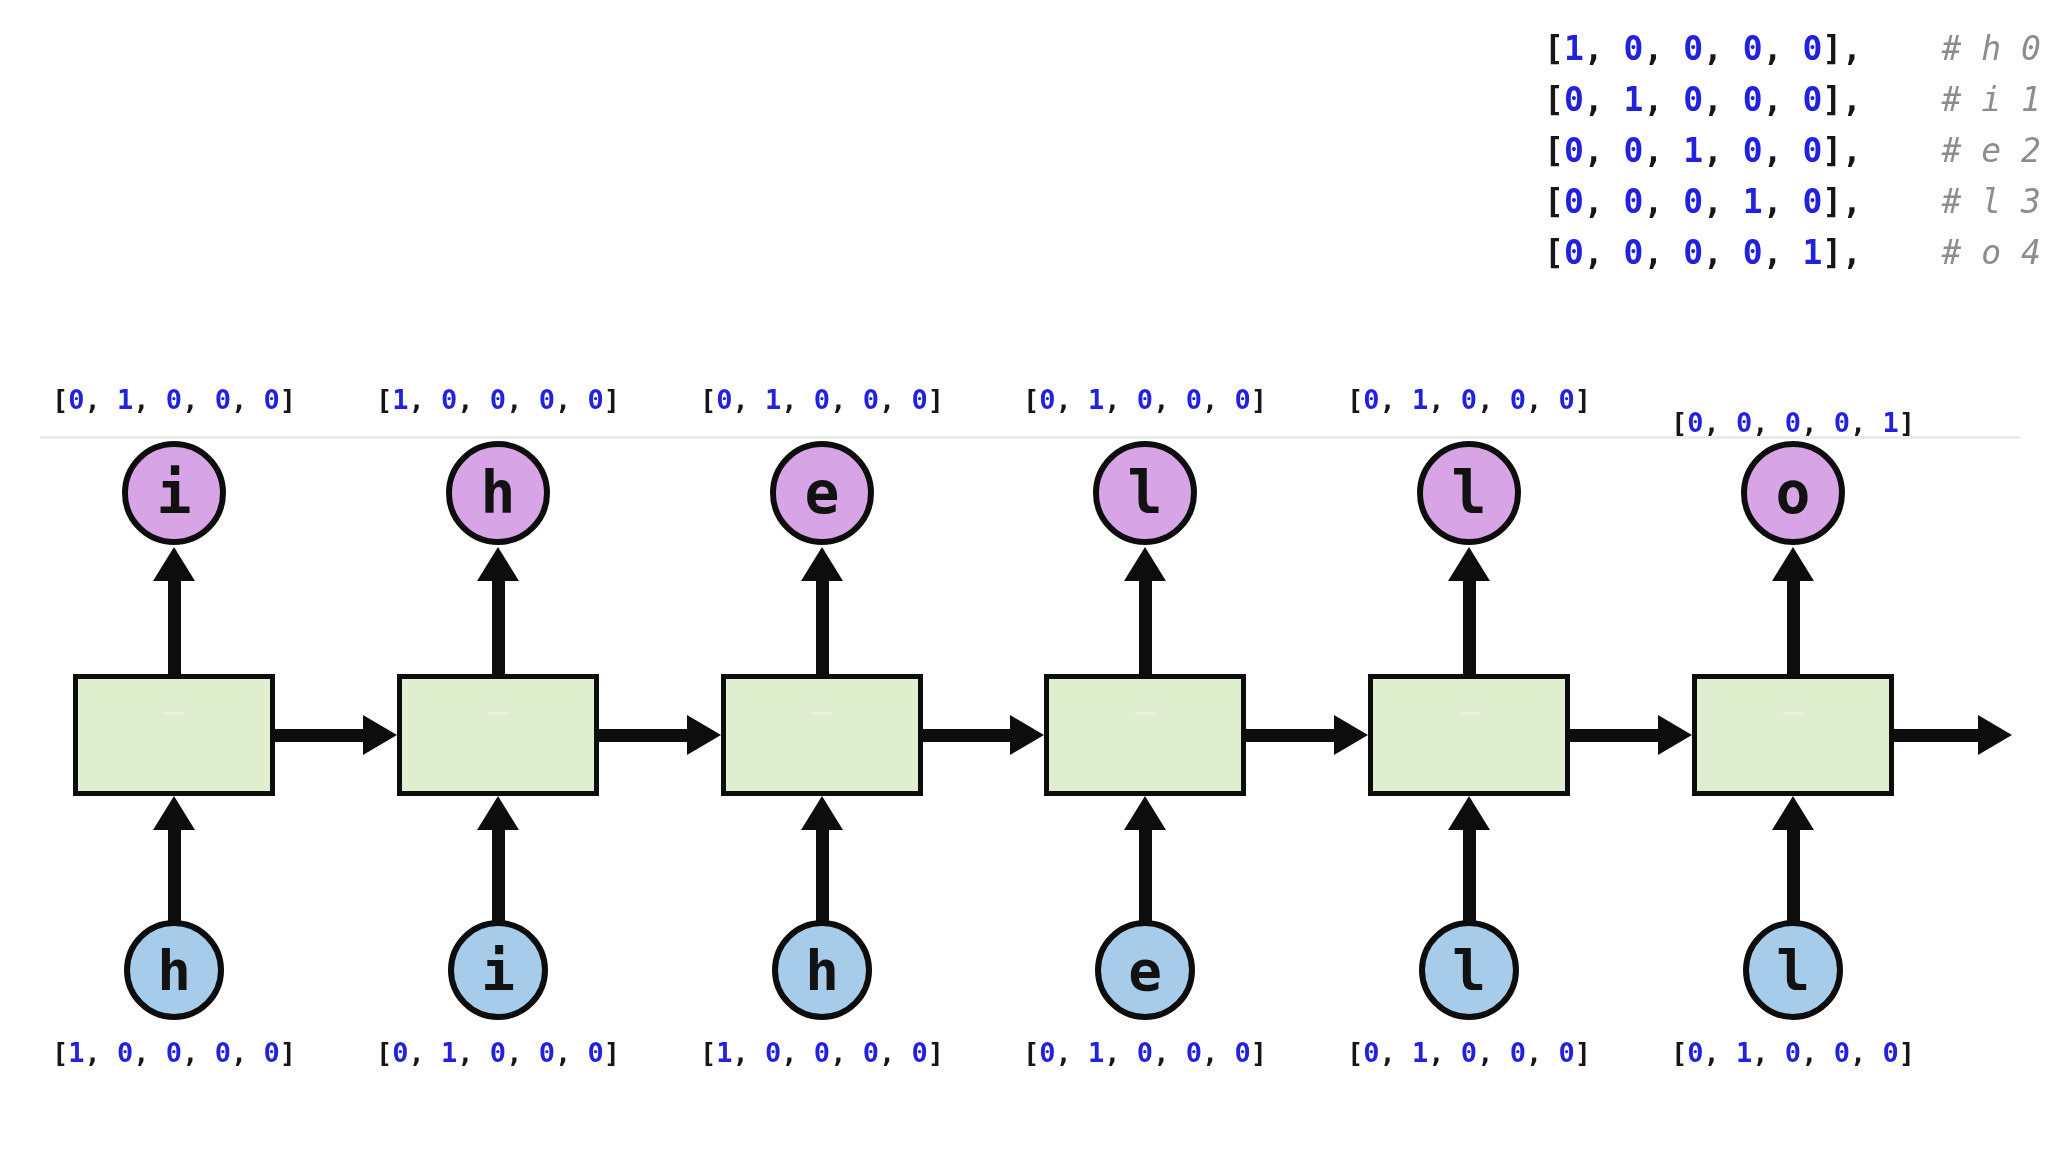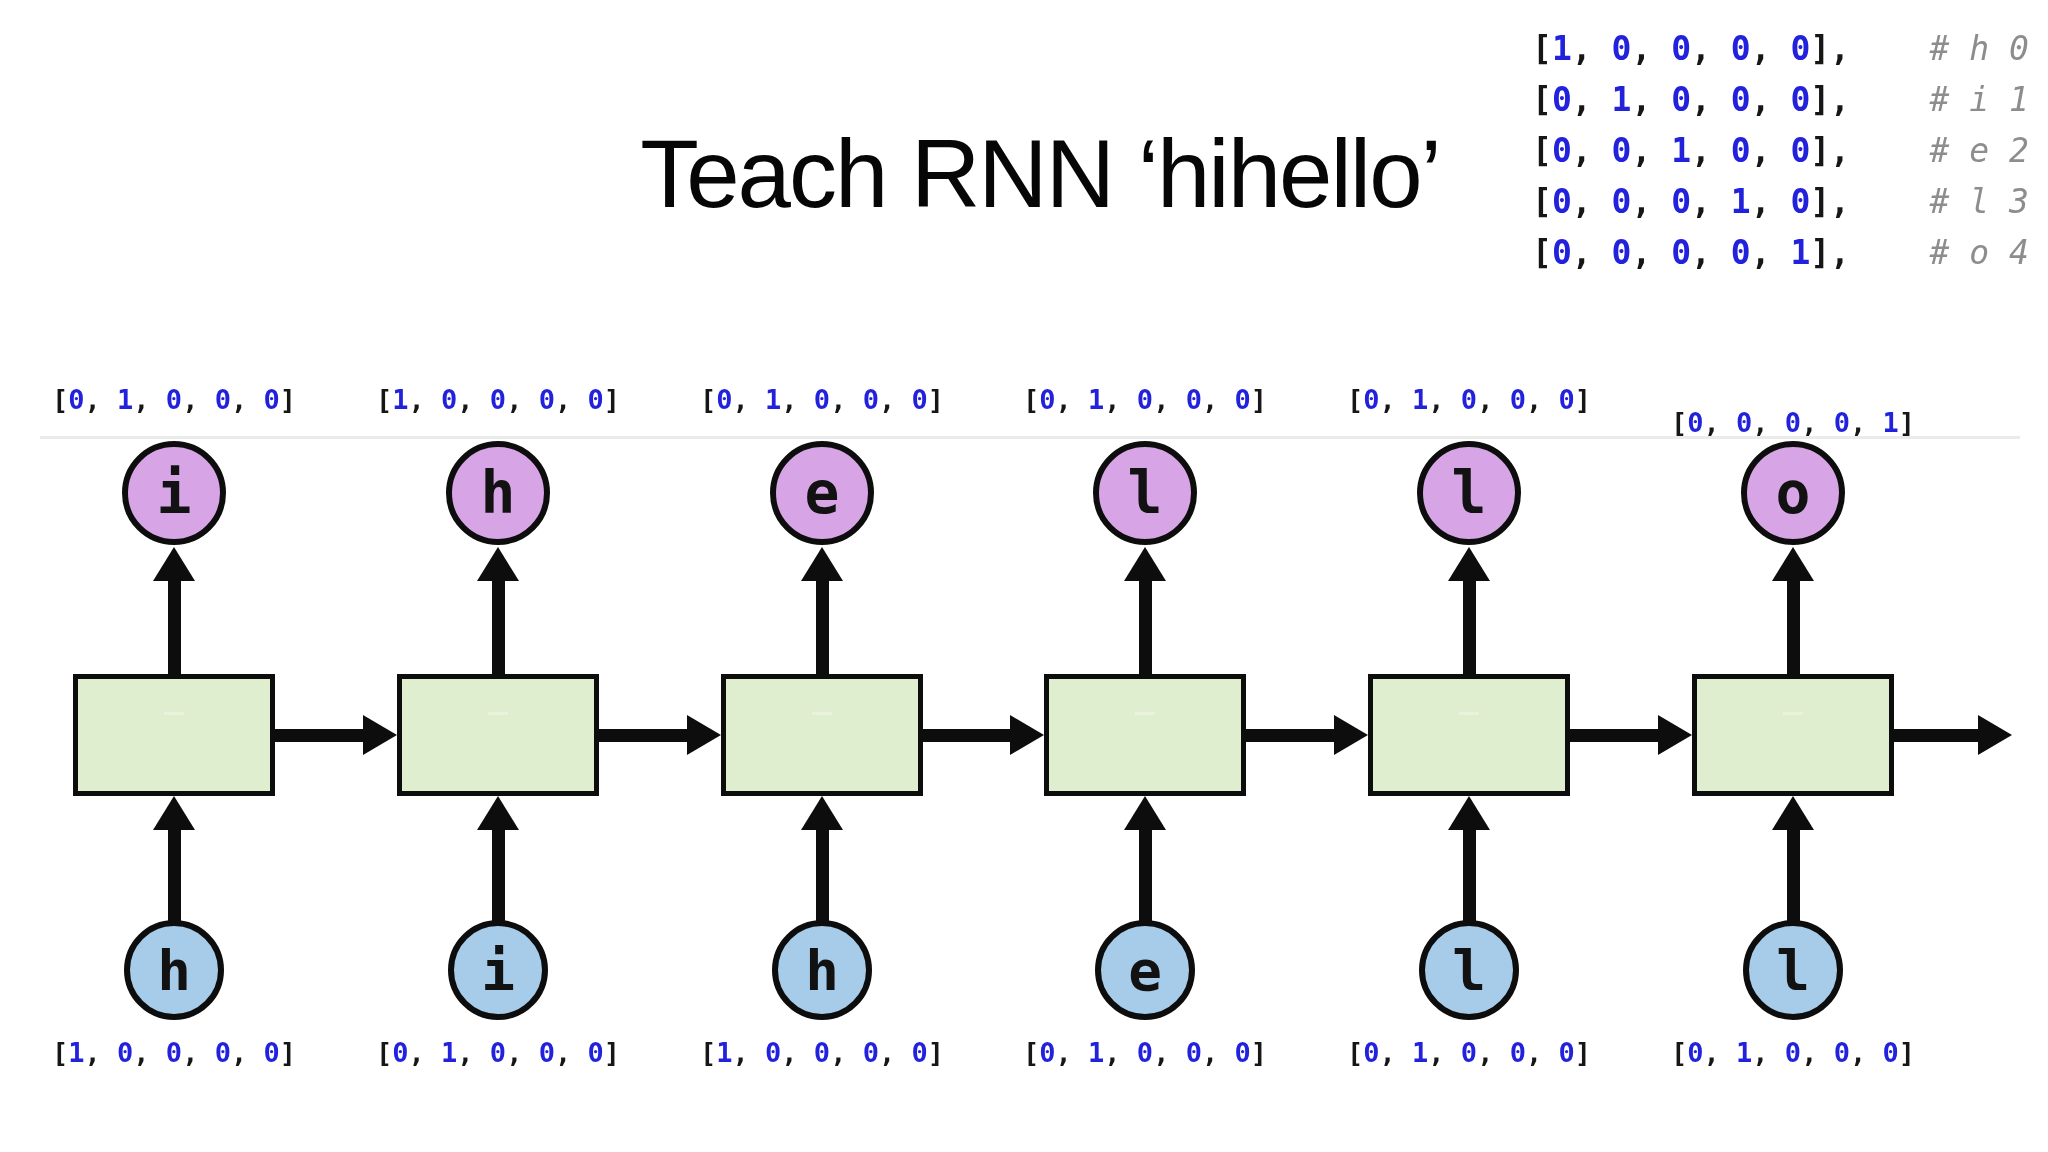--- a/index.html
+++ b/index.html
@@ -12,21 +12,21 @@
   .title {
     position:absolute; left:500px; top:122px; width:1080px;
     text-align:center; font-family:"Liberation Sans", sans-serif;
     font-size:96px; line-height:104px; letter-spacing:-2px; color:#060606;
     white-space:nowrap;
   }
   .legend {
     position:absolute; left:1532px; top:23px;
     font-size:33px; font-weight:700; line-height:51px; white-space:pre;
   }
-  .legend-row { white-space:pre; }
+  .legend-row { white-space:pre;margin-left:12px; }
   .legend-comment { color:var(--comment-gray); font-style:italic; font-weight:400; }
   .num   { color:var(--num-blue); }
   .punct { color:#161616; }
   .vec-line {
     position:absolute; transform:translateX(-50%);
     font-size:27px; font-weight:700; white-space:pre; line-height:30px;
   }
   .faint-line { position:absolute; background:#ebebeb; }
   .node {
     position:absolute; border:6px solid var(--stroke); border-radius:50%;
@@ -50,21 +50,20 @@
   .head-right {
     position:absolute; width:0; height:0;
     border-top:20px solid transparent; border-bottom:20px solid transparent;
     border-left:34px solid var(--stroke);
   }
 </style>
 </head>
 <body>
 
 <div id="slide" style="--num-blue: #2222dd; --comment-gray: #8d8d8d; --stroke: #0d0d0d; --purple: #d7a5e5; --blue-node: #a7cce9; --green: #dfeecf;">
-  <div class="title">Teach RNN ‘hihello’</div>
   <div class="legend" id="legend"><div class="legend-row"><span class="legend-vec"><span class="punct">[</span><span class="num">1</span><span class="punct">, </span><span class="num">0</span><span class="punct">, </span><span class="num">0</span><span class="punct">, </span><span class="num">0</span><span class="punct">, </span><span class="num">0</span><span class="punct">],</span></span><span class="punct">    </span><span class="legend-comment"># h 0</span></div><div class="legend-row"><span class="legend-vec"><span class="punct">[</span><span class="num">0</span><span class="punct">, </span><span class="num">1</span><span class="punct">, </span><span class="num">0</span><span class="punct">, </span><span class="num">0</span><span class="punct">, </span><span class="num">0</span><span class="punct">],</span></span><span class="punct">    </span><span class="legend-comment"># i 1</span></div><div class="legend-row"><span class="legend-vec"><span class="punct">[</span><span class="num">0</span><span class="punct">, </span><span class="num">0</span><span class="punct">, </span><span class="num">1</span><span class="punct">, </span><span class="num">0</span><span class="punct">, </span><span class="num">0</span><span class="punct">],</span></span><span class="punct">    </span><span class="legend-comment"># e 2</span></div><div class="legend-row"><span class="legend-vec"><span class="punct">[</span><span class="num">0</span><span class="punct">, </span><span class="num">0</span><span class="punct">, </span><span class="num">0</span><span class="punct">, </span><span class="num">1</span><span class="punct">, </span><span class="num">0</span><span class="punct">],</span></span><span class="punct">    </span><span class="legend-comment"># l 3</span></div><div class="legend-row"><span class="legend-vec"><span class="punct">[</span><span class="num">0</span><span class="punct">, </span><span class="num">0</span><span class="punct">, </span><span class="num">0</span><span class="punct">, </span><span class="num">0</span><span class="punct">, </span><span class="num">1</span><span class="punct">],</span></span><span class="punct">    </span><span class="legend-comment"># o 4</span></div></div>
   <div class="faint-line" style="left:40px; top:436px; width:1980px; height:3px;"></div>
   <div id="diagram">
       <div>
         <div class="vec-line" style="left: 174px; top: 385px;"><span class="punct">[</span><span class="num">0</span><span class="punct">, </span><span class="num">1</span><span class="punct">, </span><span class="num">0</span><span class="punct">, </span><span class="num">0</span><span class="punct">, </span><span class="num">0</span><span class="punct">]</span></div>
         <div class="node out" style="left: 122px; top: 441px;">
           <span>i</span>
         </div>
         <div class="head-up" style="left: 153px; top: 547px;"></div>
         <div class="shaft-v" style="left: 167.5px; top: 579px; height: 97px;"></div>

